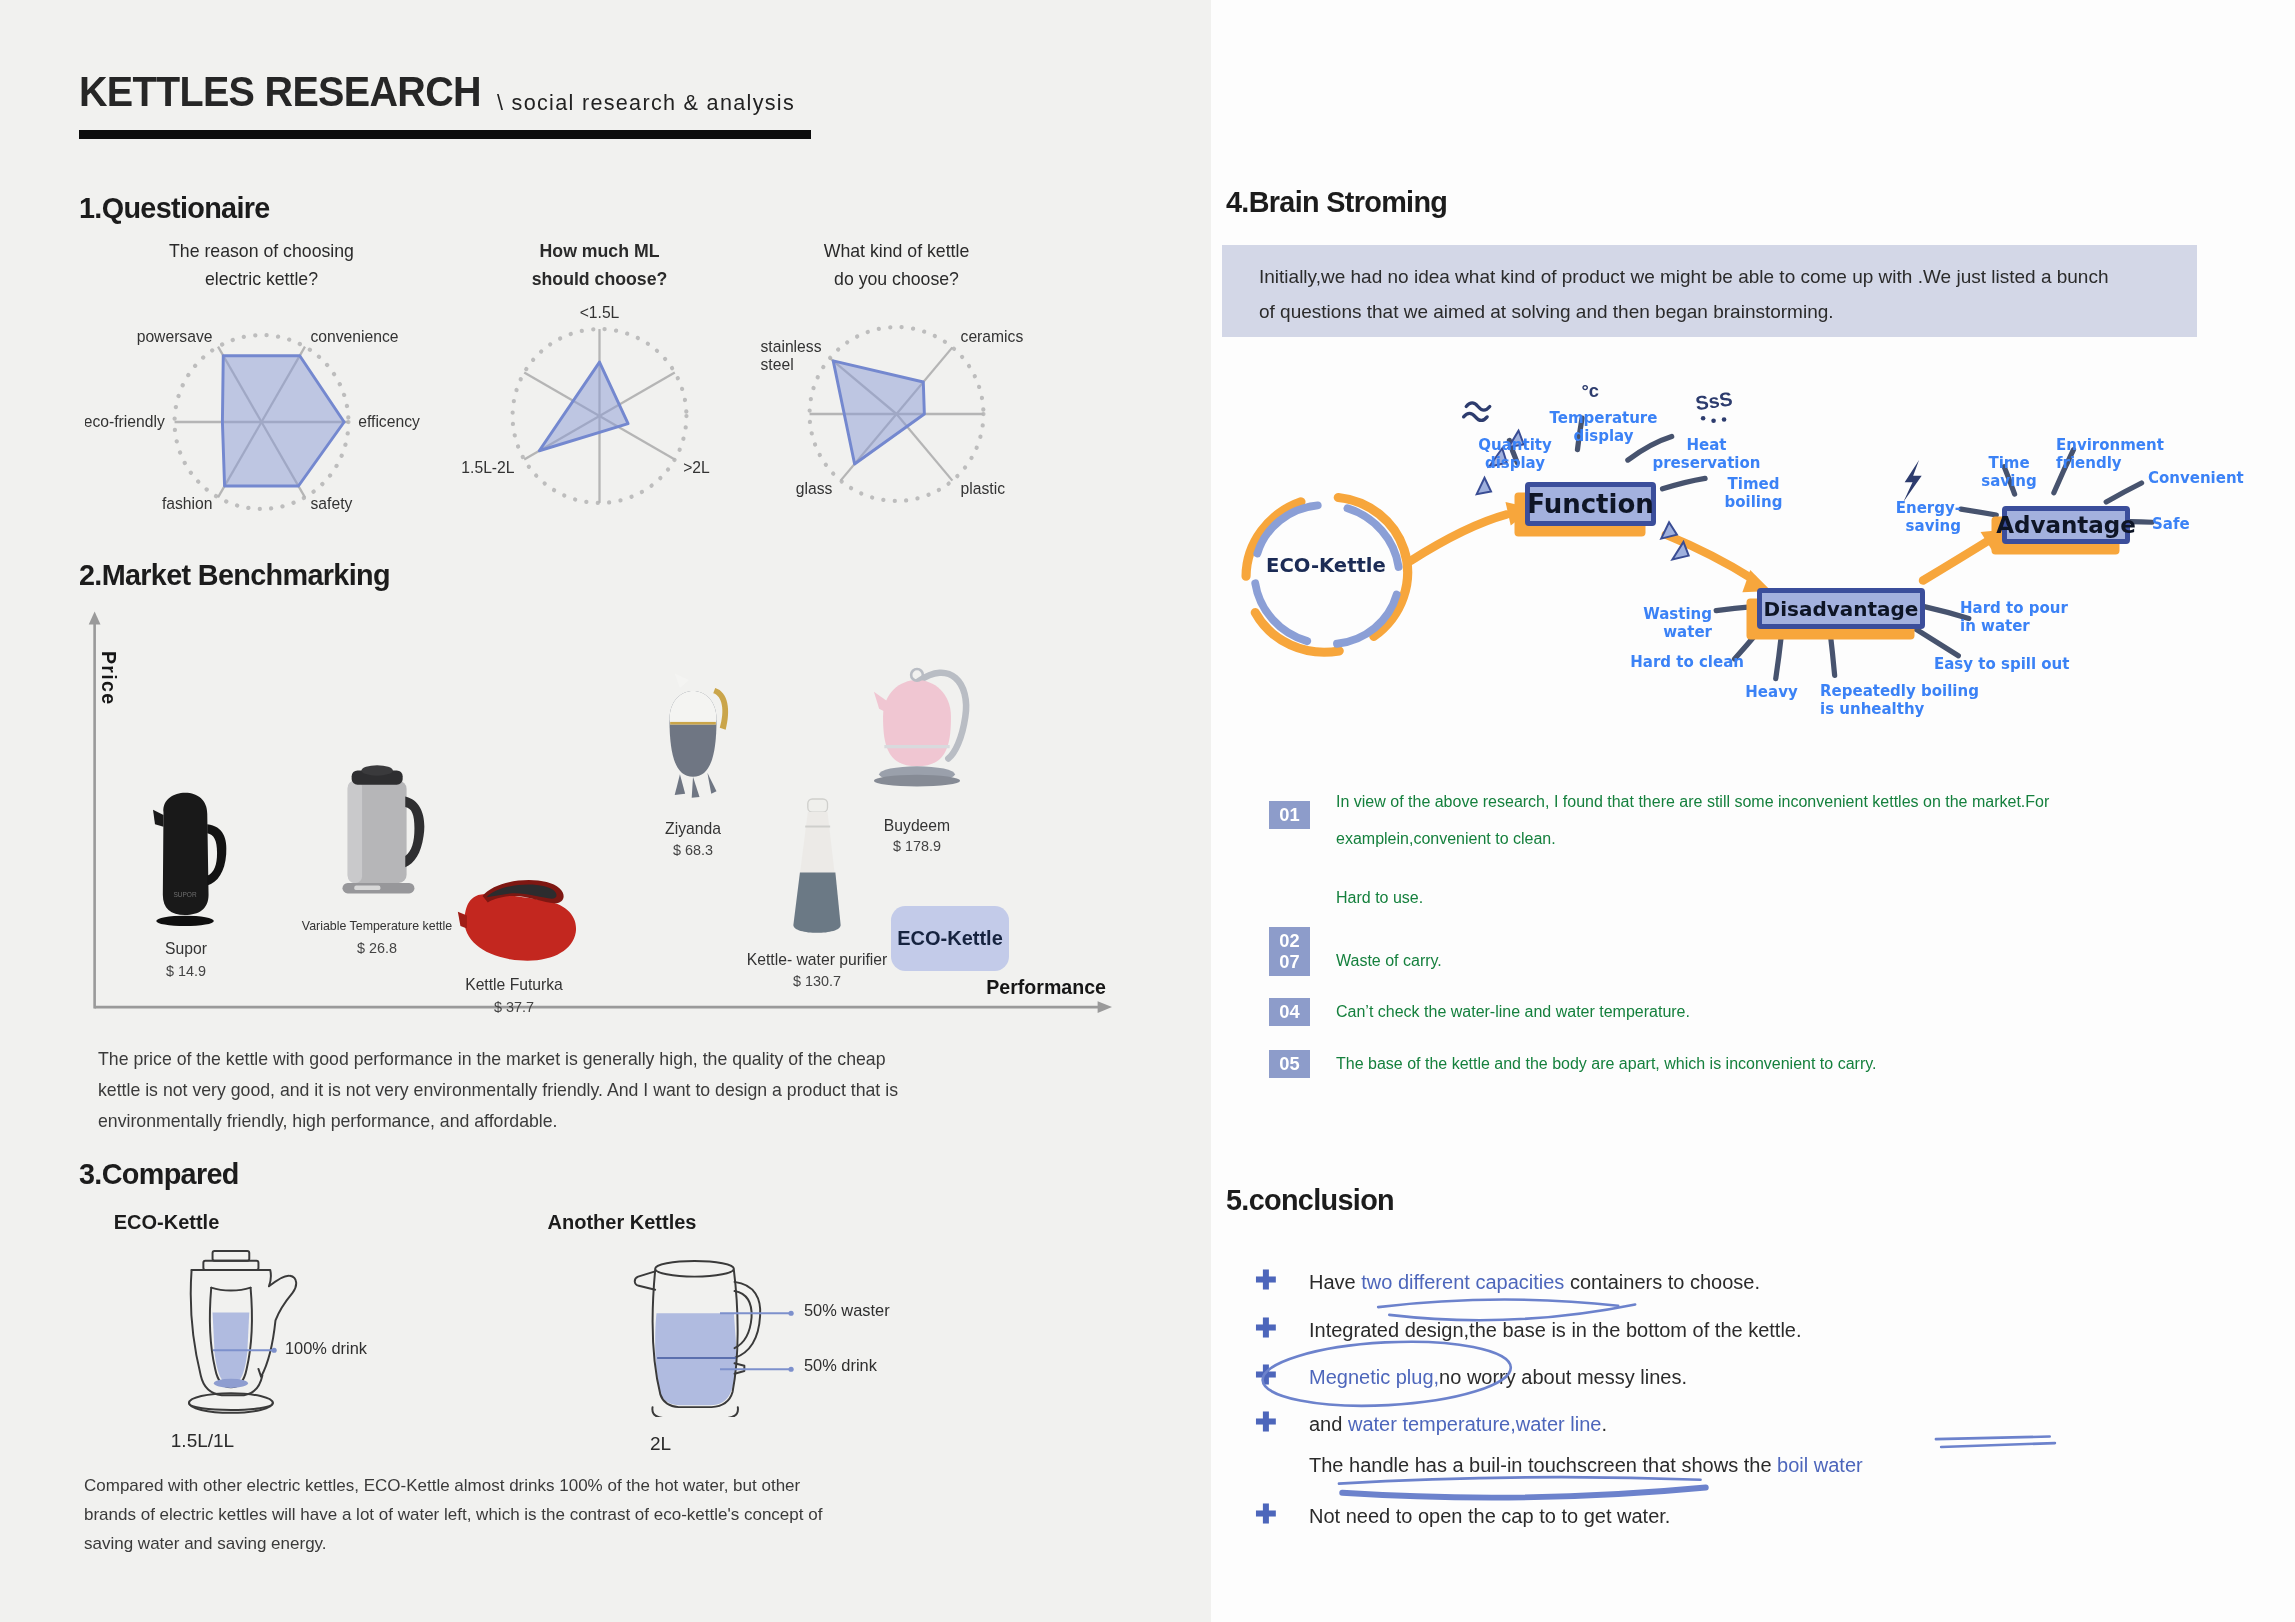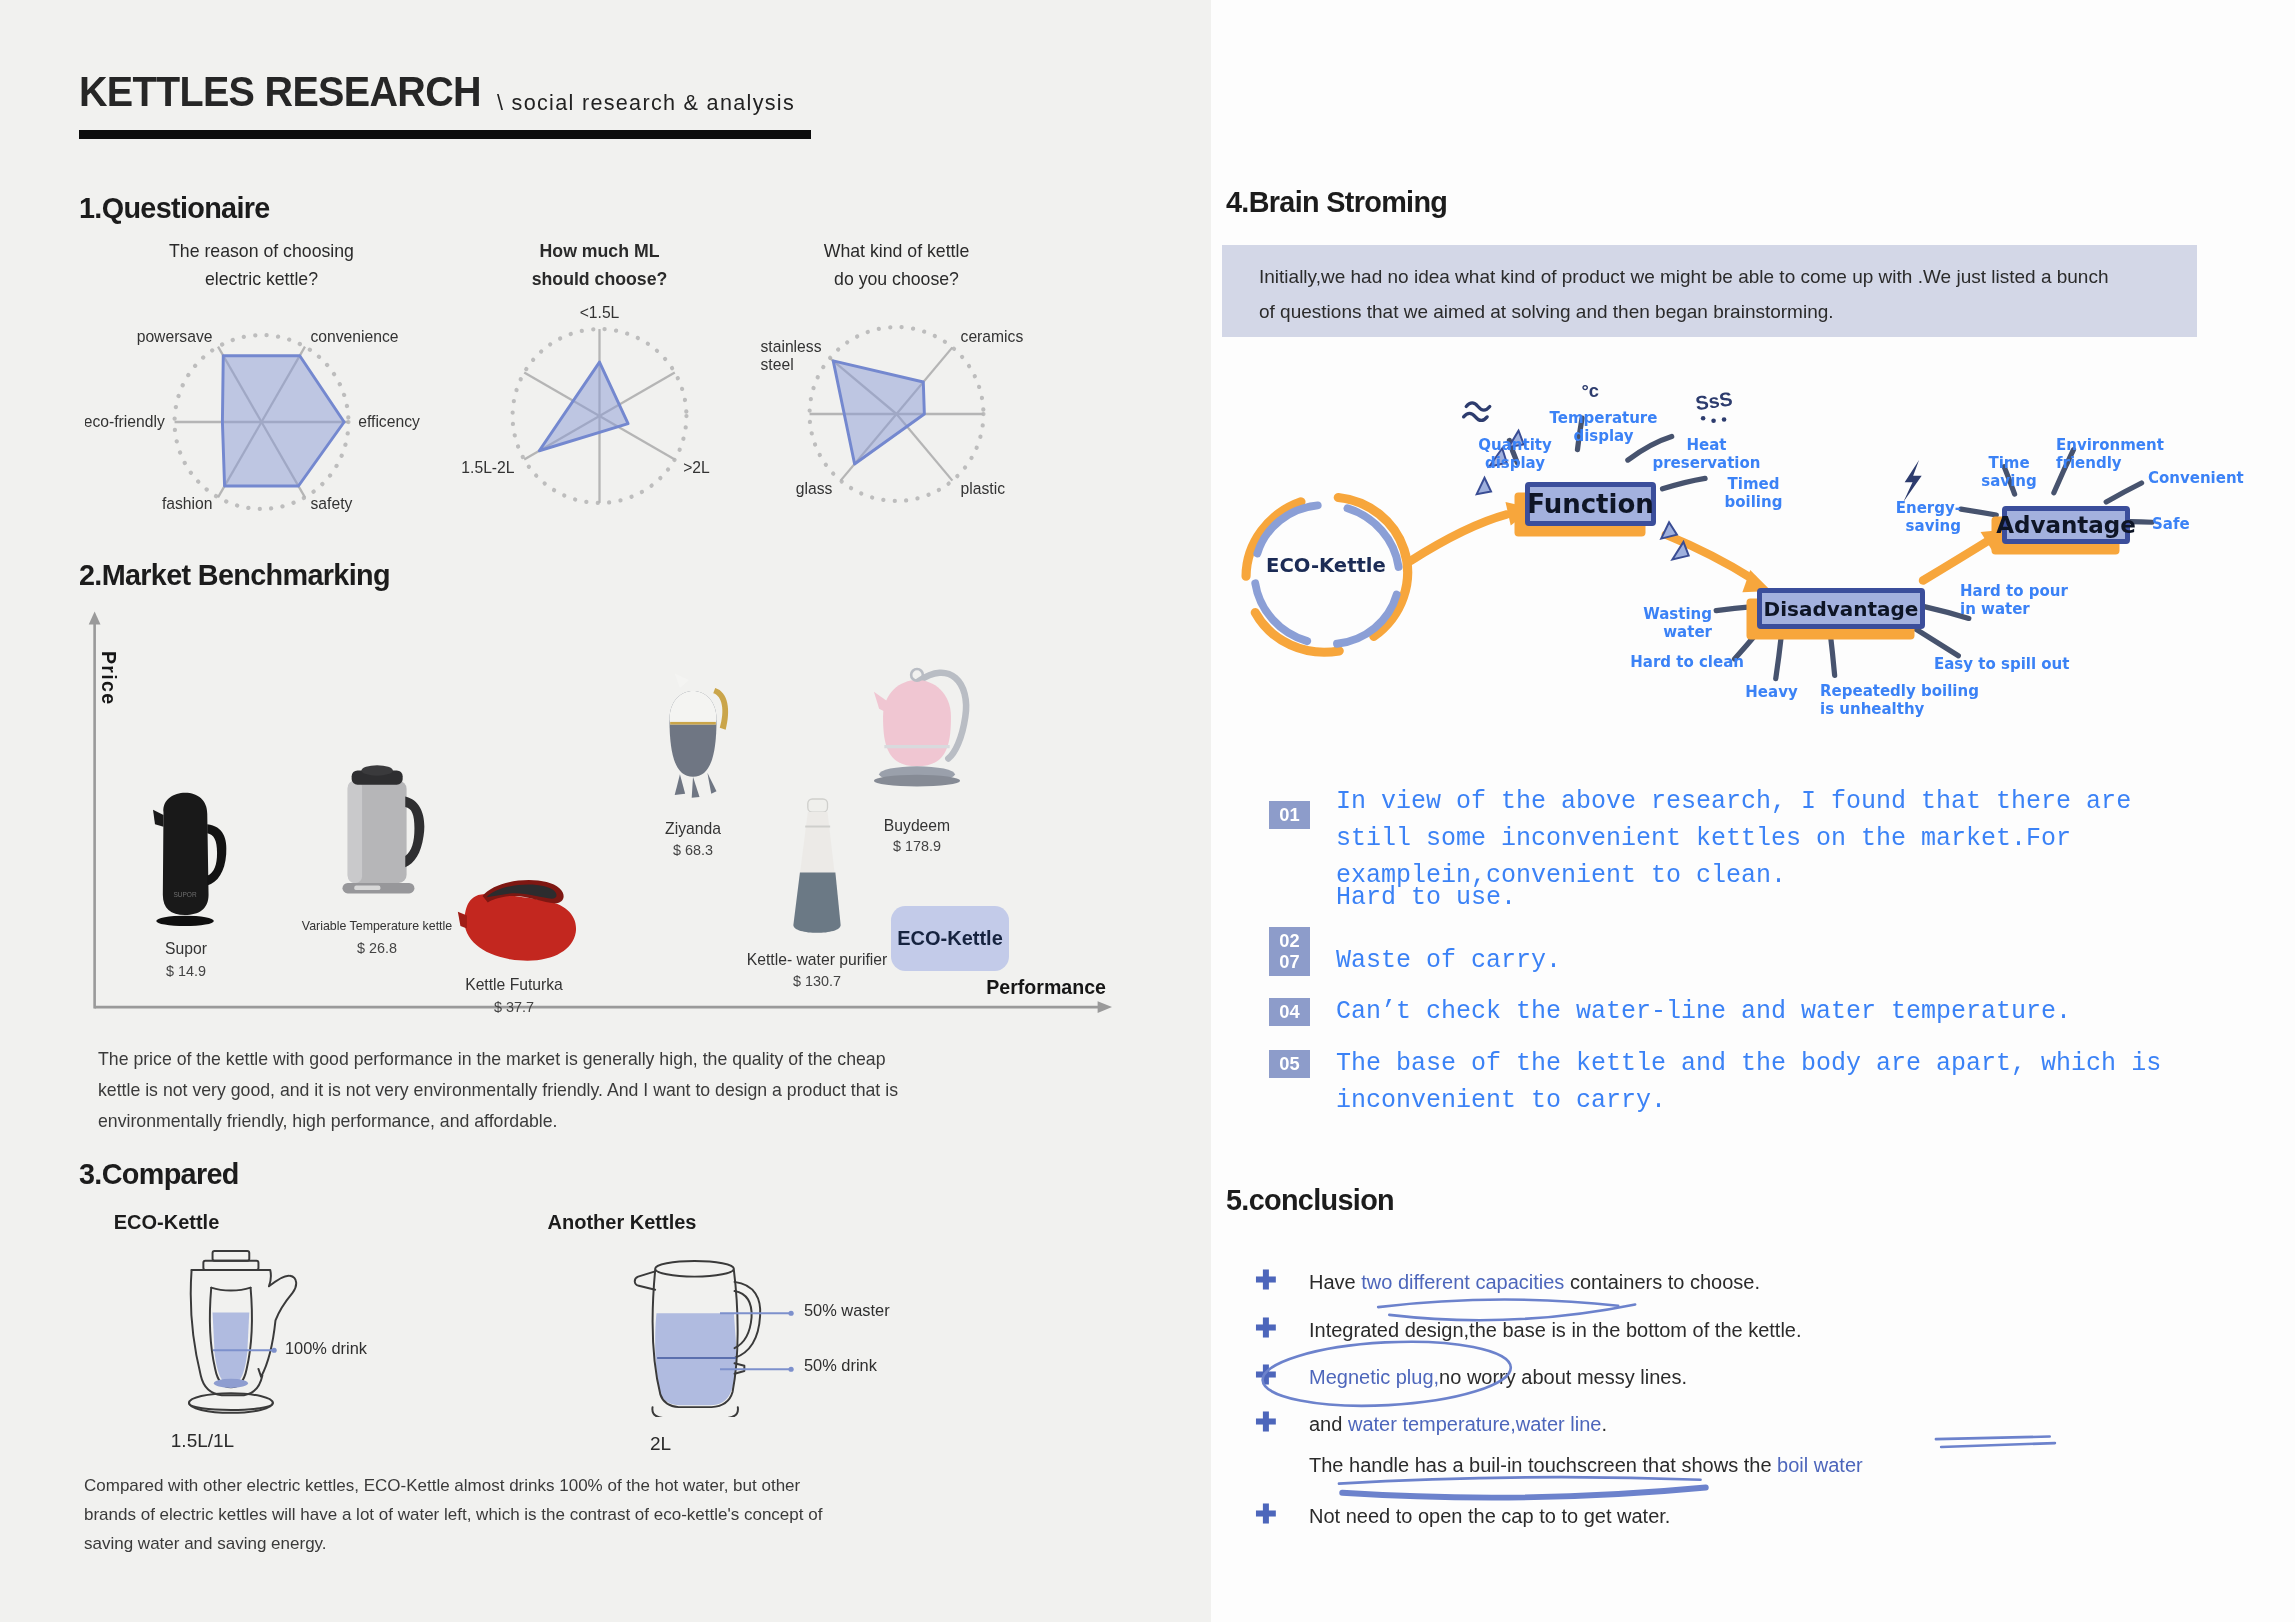--- a/index.html
+++ b/index.html
@@ -37,21 +37,21 @@
   .intro-text { left:1259px; top:259px; width:929px; font-size:19px; line-height:35px; color:#2b2b2b; white-space:pre-line; }
 
   .mm-box { position:absolute; background:#a3b1de; border:5.2px solid #3b4e9b; border-radius:3.9px;
             box-shadow:-10.5px 10.5px 0 #f7a63c; display:flex; align-items:center; justify-content:center;
             font-weight:800; color:#0e1526; font-family:"DejaVu Sans", sans-serif; }
   .mm-label { position:absolute; font-family:"DejaVu Sans", sans-serif; font-weight:700; font-size:15px; line-height:17.7px; color:#3b82f6; }
   .mm-root-label { position:absolute; font-family:"DejaVu Sans", sans-serif; font-weight:800; font-size:19.6px; color:#1b2b55; text-align:center; }
 
   .num-badge { position:absolute; left:1269px; width:41px; height:27.5px; background:#8d9cca; color:#fff;
                font-size:18.3px; font-weight:700; text-align:center; line-height:27.5px; }
-  .finding-text { position:absolute; left:1336px; width:870px; font-size:25px; line-height:37px; color:#3b82f6;font-family:Liberation Mono, monospace; }
+  .finding-text { position:absolute; left:1336px; width:870px; font-size:16px; line-height:37px; color:#15803d; }
 
   .bullet-plus { position:absolute; left:1255px; font-size:26px; font-weight:800; color:#4d66bb; line-height:26px; }
   .bullet-text { position:absolute; left:1309px; width:772px; font-size:20px; line-height:41px; color:#2b2b2b; }
   .hl { color:#4d66bb; }
 
   svg text { font-family:"Liberation Sans", sans-serif; }
 </style>
 </head>
 <body>
 
@@ -340,21 +340,21 @@
     <div class="mm-label" style="left: 1734px; top: 684px; width: 75px; text-align: center;">
       <div>Heavy</div>
     </div>
     <div class="mm-label" style="left: 1820px; top: 683px; width: 160px; text-align: left;">
       <div>Repeatedly boiling</div>
       <div>is unhealthy</div>
     </div>
     <div class="mm-label" style="left: 1934px; top: 656px; width: 141px; text-align: left;">
       <div>Easy to spill out</div>
     </div>
-    <div class="mm-label" style="left: 1960px; top: 583px; width: 128px; text-align: left;">
+    <div class="mm-label" style="left: 1960px; top: 600px; width: 128px; text-align: left;">
       <div>Hard to pour</div>
       <div>in water</div>
     </div>
     <div class="mm-label" style="left: 1856px; top: 500px; width: 105px; text-align: right;">
       <div>Energy-saving</div>
     </div>
     <div class="mm-label" style="left: 1960px; top: 455px; width: 98px; text-align: center;">
       <div>Time saving</div>
     </div>
     <div class="mm-label" style="left: 2056px; top: 437px; width: 167px; text-align: left;">

